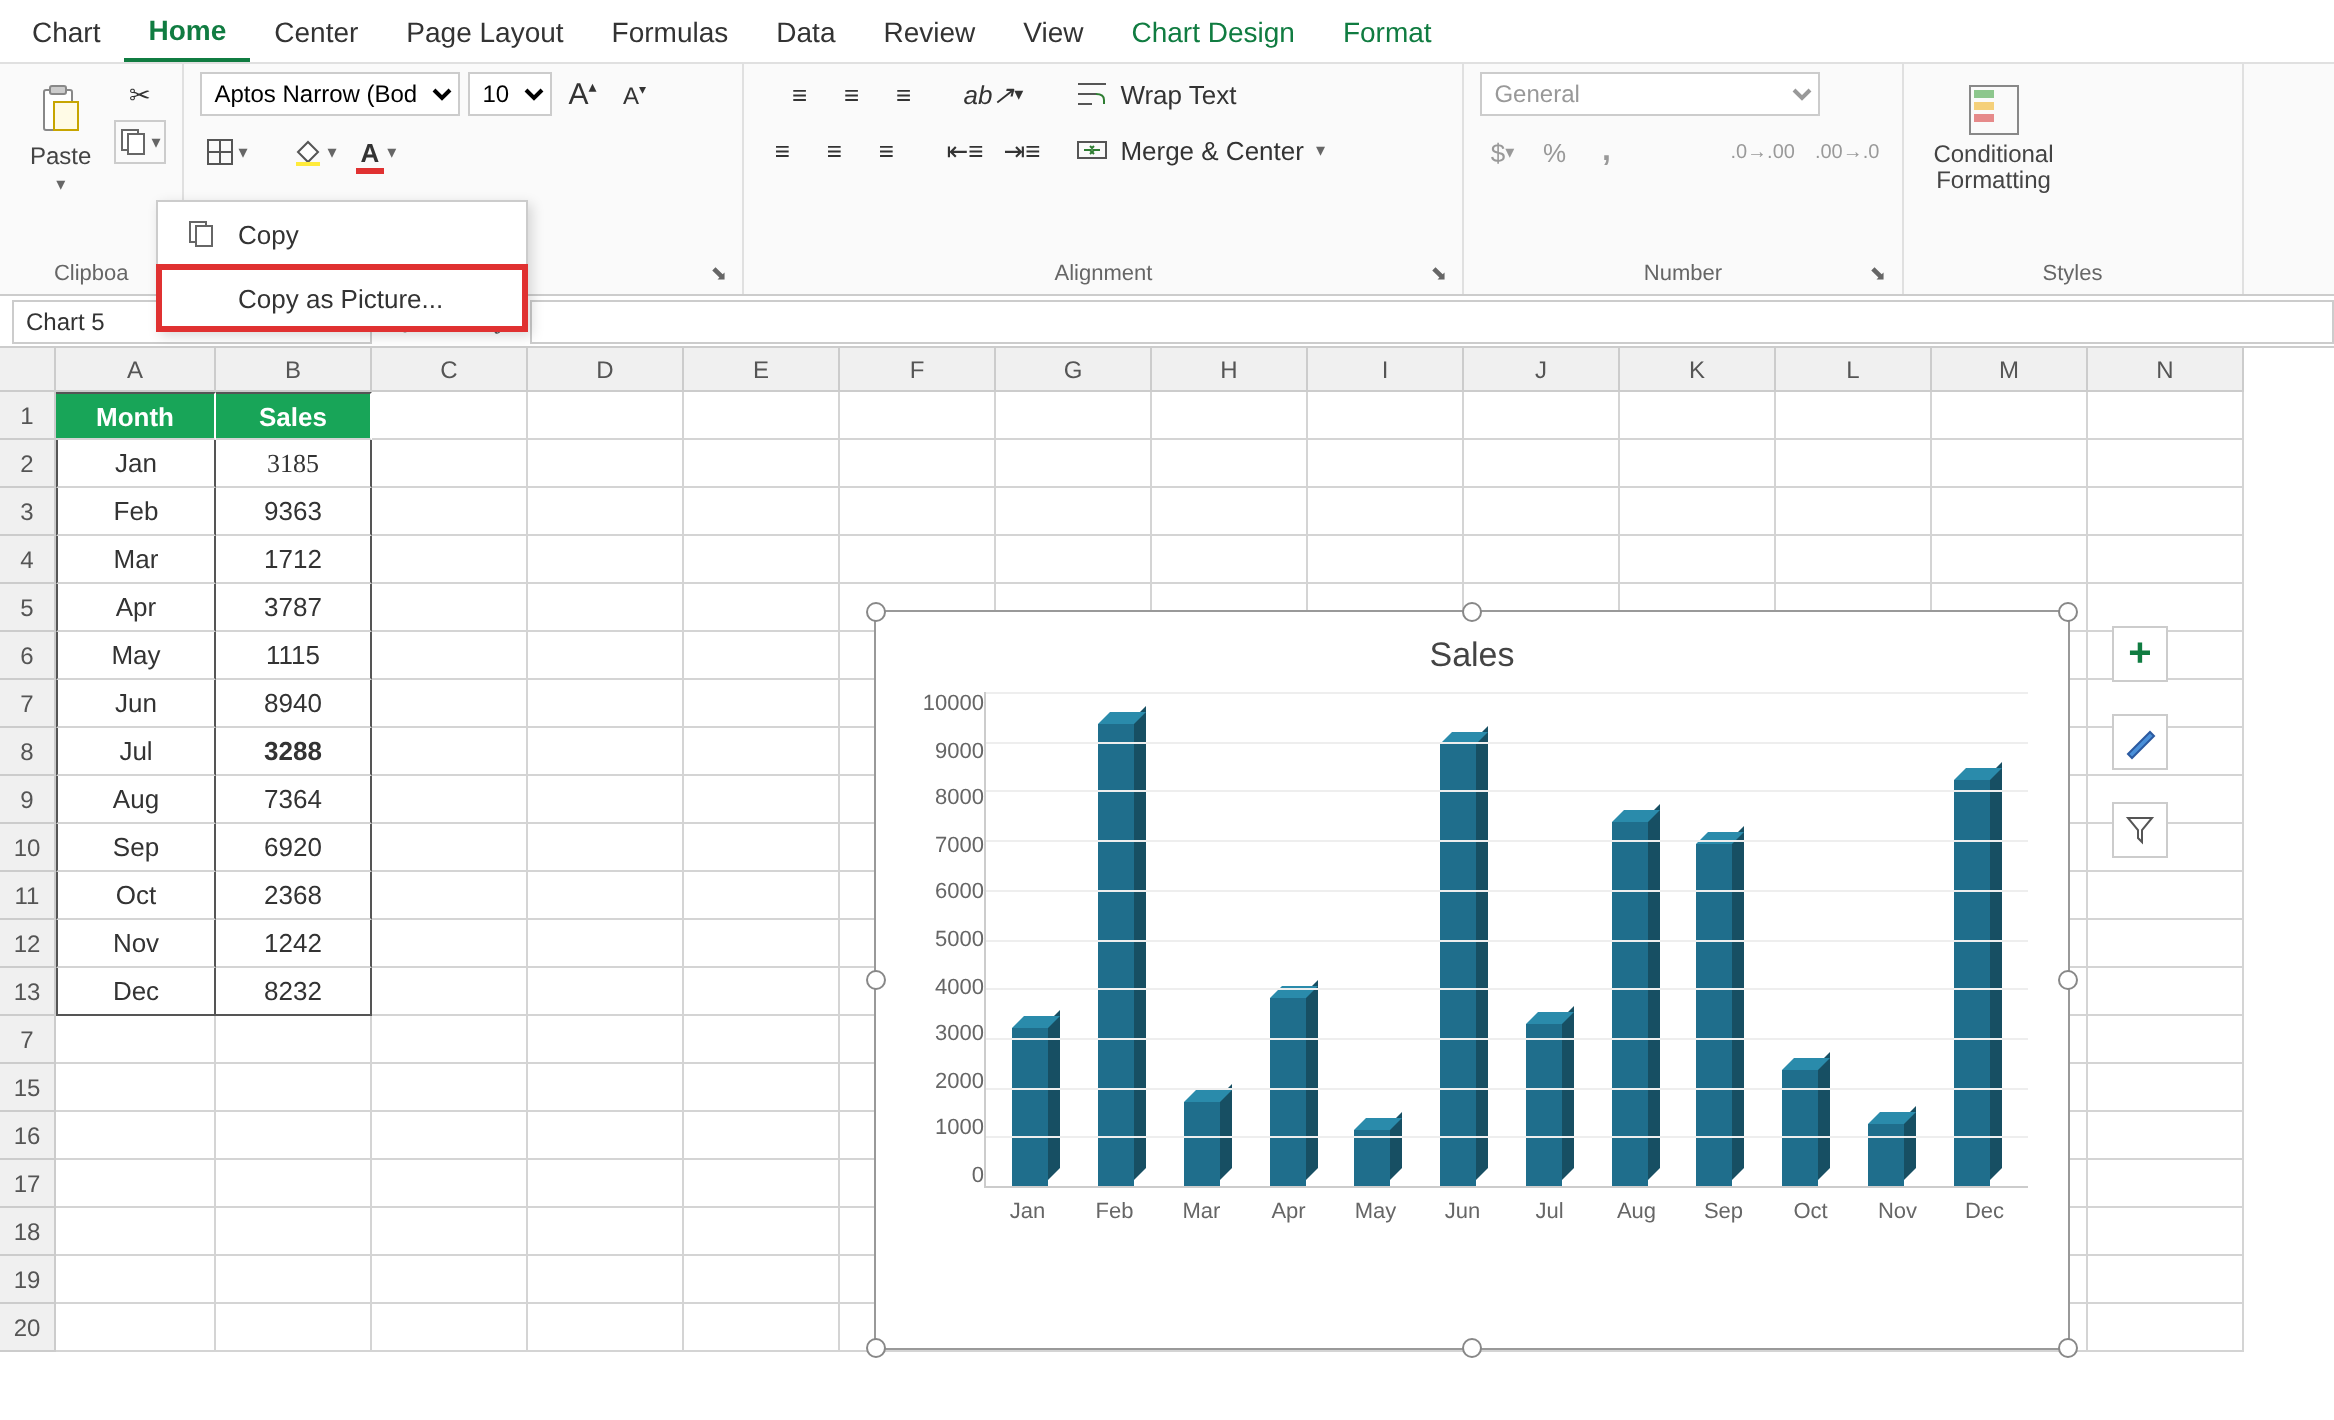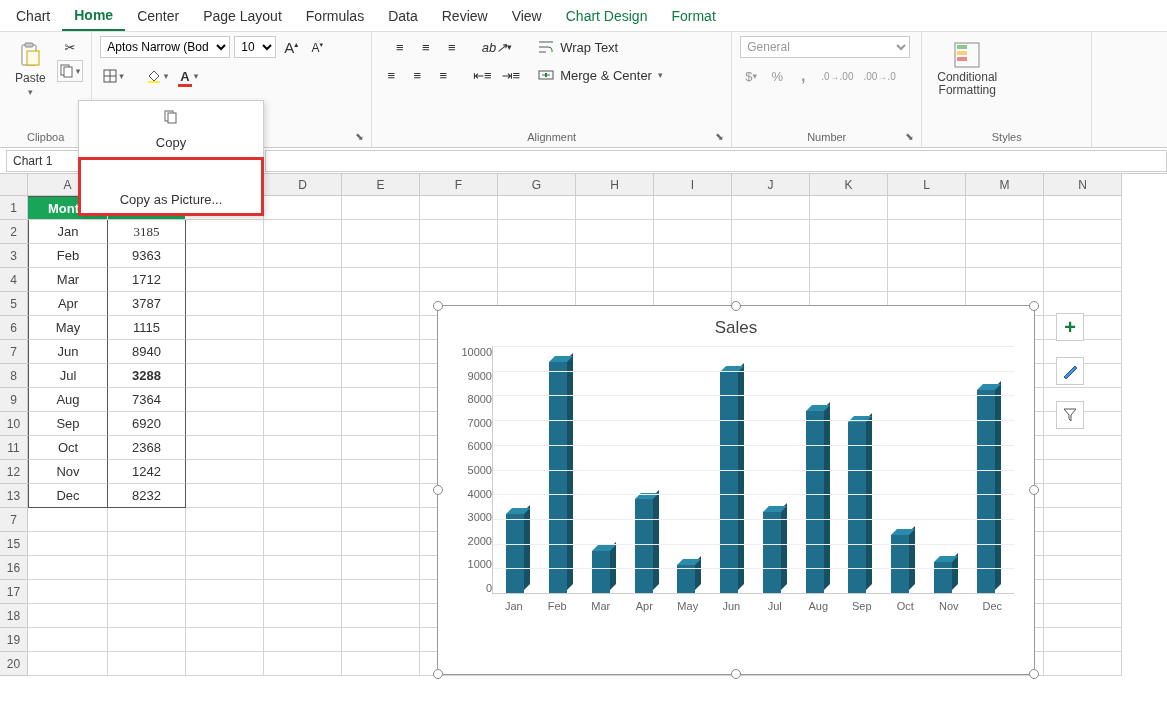--- a/index.html
+++ b/index.html
@@ -19,21 +19,21 @@
 .ribbon-col { display: flex; flex-direction: column; gap: 2px; align-items: center; justify-content: center; }
 .ribbon-btn { display: flex; align-items: center; justify-content: center; padding: 2px; min-width: 22px; min-height: 22px; cursor: pointer; border: 1px solid transparent; }
 .big-btn { flex-direction: column; padding: 4px 6px; gap: 2px; text-align: center; font-size: 12px; color: #444; }
 .big-btn .icon-big { width: 28px; height: 28px; }
 .font-row { display: flex; gap: 4px; }
 .font-select { height: 22px; font-size: 12px; border: 1px solid #ccc; padding: 0 2px; background: #fff; }
 .dialog-launcher { position: absolute; right: 4px; bottom: 4px; width: 12px; height: 12px; font-size: 10px; color: #666; cursor: pointer; }
 
 
 .dropdown { position: absolute; left: 78px; top: 100px; width: 186px; background: #fff; border: 1px solid #ccc; box-shadow: 2px 2px 6px rgba(0,0,0,0.15); z-index: 100; }
-.dropdown-item { display: flex; align-items: center; gap: 10px; padding: 8px 14px; cursor: pointer; font-size: 13px; flex-direction: column; }
+.dropdown-item { display: flex; align-items: center; gap: 10px; padding: 8px 14px; cursor: pointer; font-size: 13px; }
 .dropdown-item.highlighted { outline: 3px solid #e03131; outline-offset: -2px; }
 .dd-icon { width: 16px; height: 16px; display: inline-flex; align-items: center; justify-content: center; color: #555; }
 
 
 .fbar { display: flex; align-items: center; height: 26px; border-bottom: 1px solid #ccc; }
 .namebox { width: 180px; height: 22px; border: 1px solid #ccc; margin: 0 6px; display: flex; align-items: center; padding: 0 6px; font-size: 12px; background: #fff; }
 .namebox .dd { margin-left: auto; color: #666; font-size: 10px; }
 .fx-btns { display: flex; gap: 2px; color: #888; font-size: 12px; padding: 0 4px; }
 .fx-label { font-style: italic; font-family: 'Cambria', serif; padding: 0 6px; color: #555; }
 .formula-input { flex: 1; border: 1px solid #ccc; height: 22px; padding: 0 6px; font-size: 12px; }
@@ -248,21 +248,21 @@
             <span>$</span>
             <span style="font-size:9px;">▾</span>
           </div>
         <div class="ribbon-btn">
             <span>%</span>
           </div>
         <div class="ribbon-btn">
             <span style="font-size:16px;font-weight:bold;">,</span>
           </div>
         <div class="ribbon-btn">
-            <span style="font-size:10px;">.0→.00</span>
+            <span style="font-size:10px;margin-left:44px;">.0→.00</span>
           </div>
         <div class="ribbon-btn">
             <span style="font-size:10px;">.00→.0</span>
           </div>
       </div>
     </div>
     <div class="ribbon-group-label">Number</div>
     <span class="dialog-launcher">⬊</span>
   </div>
 
@@ -296,21 +296,21 @@
     <span>Copy</span>
   </div>
   <div class="dropdown-item highlighted">
     <span class="dd-icon"></span>
     <span>Copy as Picture...</span>
   </div>
 </div>
 
 <div class="fbar">
   <div class="namebox">
-    <span>Chart 1</span>
+    <span>Chart 5</span>
     <span class="dd">▾</span>
   </div>
   <span style="color:#888;padding:0 4px;">⋮</span>
   <div class="fx-btns">
     <span>✕</span>
     <span>✓</span>
   </div>
   <span class="fx-label">fx</span>
   <input class="formula-input" style="">
 </div>

